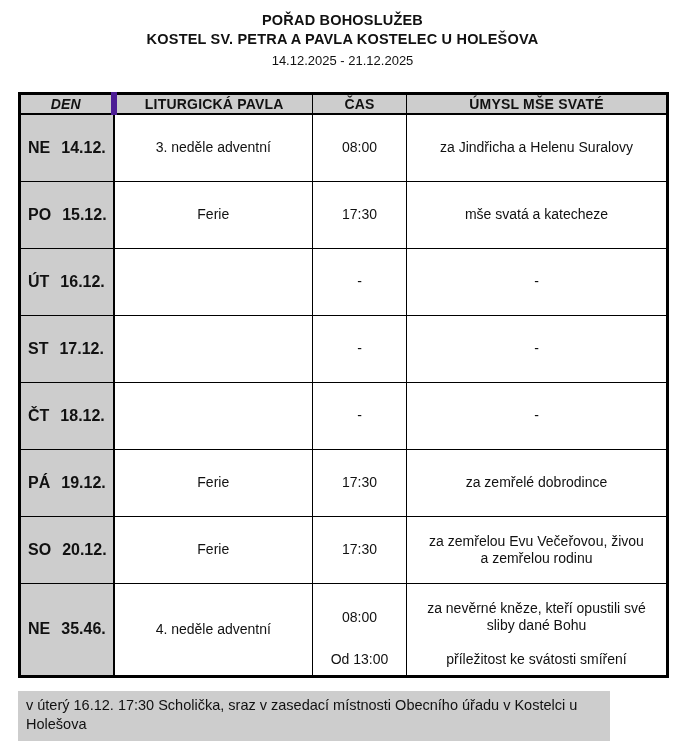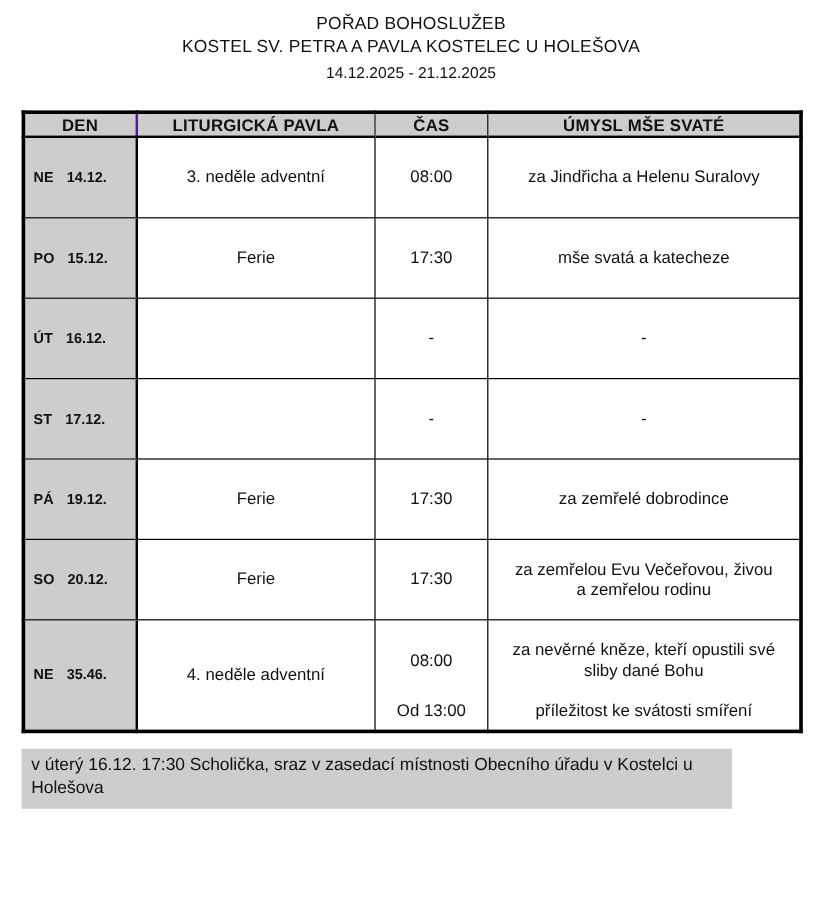--- a/index.html
+++ b/index.html
@@ -6,21 +6,21 @@
   html,body { background:#ffffff; }
   body {
     width:685px; height:756px;
     font-family:"Liberation Sans", sans-serif;
     color:#111111;
     position:relative;
     overflow:hidden;
   }
   .doc-header { text-align:center; padding-top:11px; }
   .title, .subtitle {
-    font-weight:normal; font-size:14.5px; line-height:19px; letter-spacing:0.2px;
+    font-weight:bold; font-size:14.5px; line-height:19px; letter-spacing:0.2px;
   }
   .daterange { font-size:13px; line-height:19px; margin-top:2px; }
 
   table.schedule {
     border-collapse:collapse;
     table-layout:fixed;
     margin:22px 0 0 18px;
     width:648px;
     border:3px solid #000000;
   }
@@ -34,26 +34,26 @@
   }
   .col-day { width:94px; }
   .col-cel { width:199px; }
   .col-time { width:94px; }
   .col-int { width:261px; }
 
   td.day-cell {
     background:#cdcdcd;
     border-right:2px solid #000000;
   }
-  th.first { border-right:2px solid #4c1d95; }
+  th.first { border-right:6px solid #4c1d95;font-style:italic; }
 
   .daybox {
     display:flex; align-items:center; gap:11px;
     padding-left:7px;
-    font-weight:bold; font-size:12px;
+    font-weight:bold; font-size:16px;
     height:100%;
   }
   tr.normal .cellbox, tr.normal .daybox { height:66px; }
   tr.tall .cellbox, tr.tall .daybox { height:91px; }
 
   .cellbox { display:flex; flex-direction:column; }
   .cell-main {
     flex:1; display:flex; align-items:center; justify-content:center;
     text-align:center; font-size:14px; line-height:17px;
     white-space:pre-line; padding:0 3px;
@@ -185,20 +185,43 @@
         </td>
       <td>
           <div class="cellbox">
             <div class="cell-main">-</div>
           </div>
         </td>
     </tr>
     <tr class="normal">
       <td class="day-cell">
           <div class="daybox">
+            <span>ČT</span>
+            <span>18.12.</span>
+          </div>
+        </td>
+      <td>
+          <div class="cellbox">
+            <div class="cell-main"></div>
+          </div>
+        </td>
+      <td>
+          <div class="cellbox">
+            <div class="cell-main">-</div>
+          </div>
+        </td>
+      <td>
+          <div class="cellbox">
+            <div class="cell-main">-</div>
+          </div>
+        </td>
+    </tr>
+    <tr class="normal">
+      <td class="day-cell">
+          <div class="daybox">
             <span>PÁ</span>
             <span>19.12.</span>
           </div>
         </td>
       <td>
           <div class="cellbox">
             <div class="cell-main">Ferie</div>
           </div>
         </td>
       <td>

